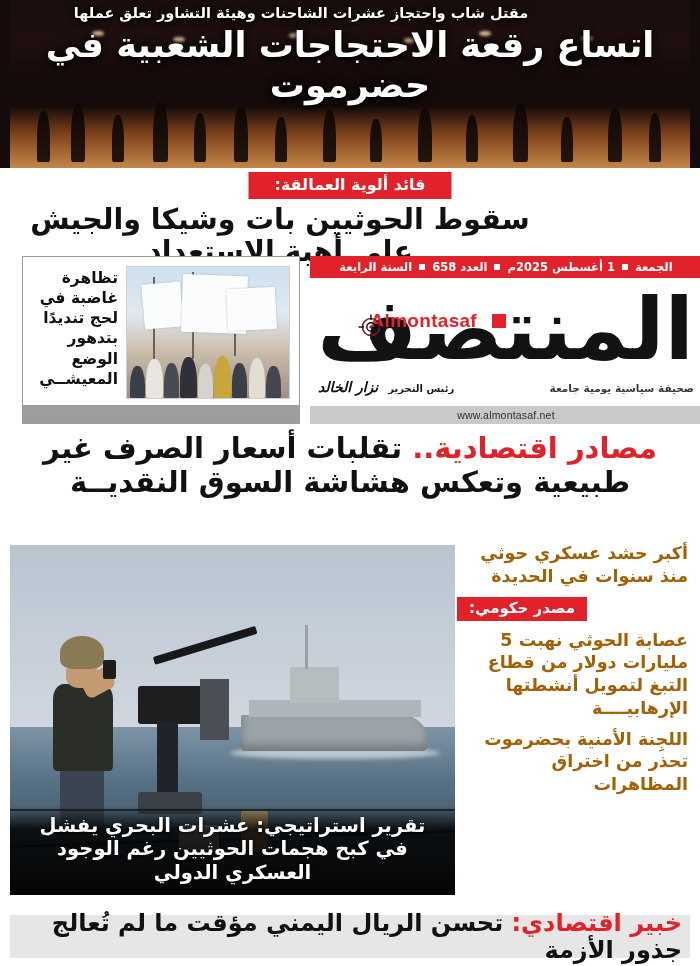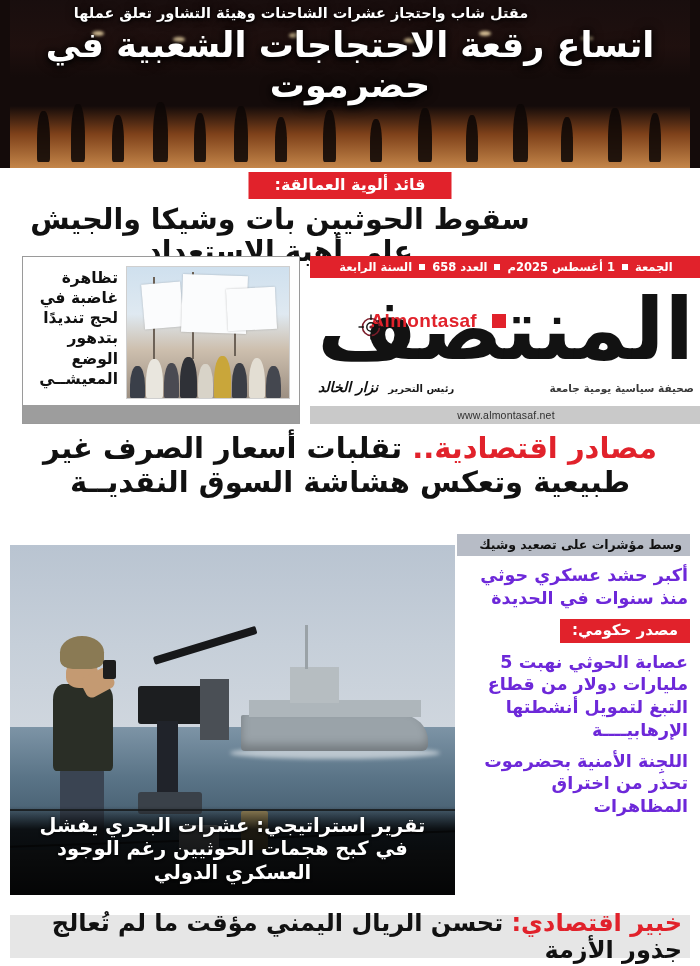--- a/index.html
+++ b/index.html
@@ -127,24 +127,24 @@
   .drum{position:absolute;left:52%;bottom:10%;width:6%;height:14%;background:#9c8b5e;border-radius:2px;}
   .mp-cap{position:absolute;left:0;bottom:0;width:100%;padding:8px 10px 10px;box-sizing:border-box;
     background:linear-gradient(180deg,rgba(0,0,0,0) 0%,rgba(0,0,0,.82) 26%,rgba(0,0,0,.94) 100%);
     color:#fff;text-align:center;font-size:19.5px;font-weight:900;line-height:1.22;
     text-shadow:0 1px 3px rgba(0,0,0,.9);}
 
   
   .sidebar{position:absolute;right:10px;top:534px;width:233px;height:361px;text-align:right;}
   .sb-kicker{background:#b7bcc6;color:#111;font-size:12.5px;font-weight:700;padding:3px 8px 4px;
     box-sizing:border-box;width:100%;}
-  .sb-head{color:#6d28d9;font-size:17.5px;font-weight:900;line-height:1.30;padding:8px 2px 0 2px;}
+  .sb-head{color:#a16207;font-size:17.5px;font-weight:900;line-height:1.30;padding:8px 2px 0 2px;}
   .sb-tag{display:inline-block;background:#e1222b;color:#fff;font-size:15px;font-weight:800;
     padding:2px 12px 4px;margin-top:9px;}
-  .sb-tagwrap{width:100%;text-align:right;}
+  .sb-tagwrap{width:100%;text-align:left;}
   .sb-note{background:#e8e8e8;color:#1d1d1d;font-size:13px;font-weight:600;line-height:1.42;
     padding:6px 9px 7px;margin-top:10px;box-sizing:border-box;width:100%;}
 
   
   .bottom{position:absolute;left:10px;bottom:8px;width:680px;height:43px;background:#e6e6e6;
     display:flex;align-items:center;justify-content:center;}
   .bottom-tx{font-size:24px;font-weight:900;color:#111;line-height:1.1;padding:0 8px;}
   .bottom-red{color:#e1222b;}
 </style>
 </head>
@@ -300,21 +300,20 @@
       <span class="rail-l" style="top:74%"></span>
     </div>
     <span class="bucket"></span>
     <span class="drum"></span>
     <div class="deck-fg"></div>
 
     <div class="mp-cap">تقرير استراتيجي: عشرات البحري يفشل في كبح هجمات الحوثيين رغم الوجود العسكري الدولي</div>
   </div>
 
   <div class="sidebar">
-    <div class="sb-kicker">وسط مؤشرات على تصعيد وشيك</div>
     <div class="sb-head">أكبر حشد عسكري حوثي منذ سنوات في الحديدة</div>
     <div class="sb-tagwrap">
       <span class="sb-tag">مصدر حكومي:</span>
     </div>
     <div class="sb-head">عصابة الحوثي نهبت 5 مليارات دولار من قطاع التبغ لتمويل أنشطتها الإرهابيــــة</div>
     <div class="sb-head">اللجِنة الأمنية بحضرموت تحذر من اختراق المظاهرات</div>
   </div>
 
   <div class="bottom">
     <div class="bottom-tx">

